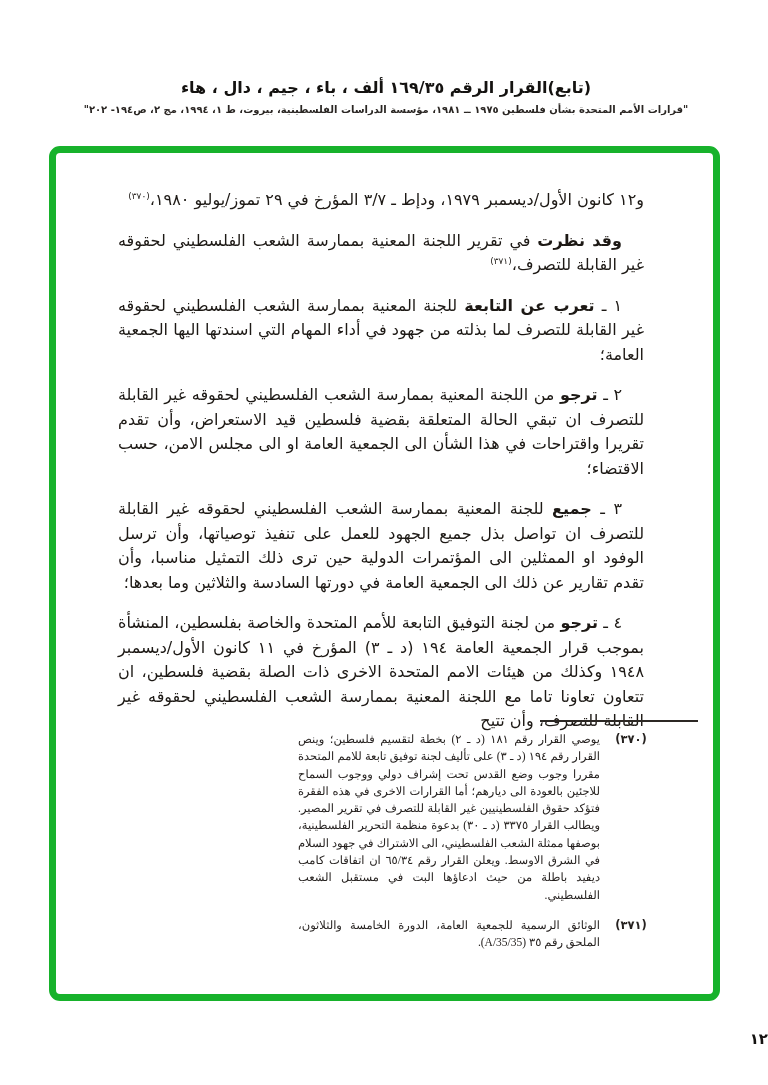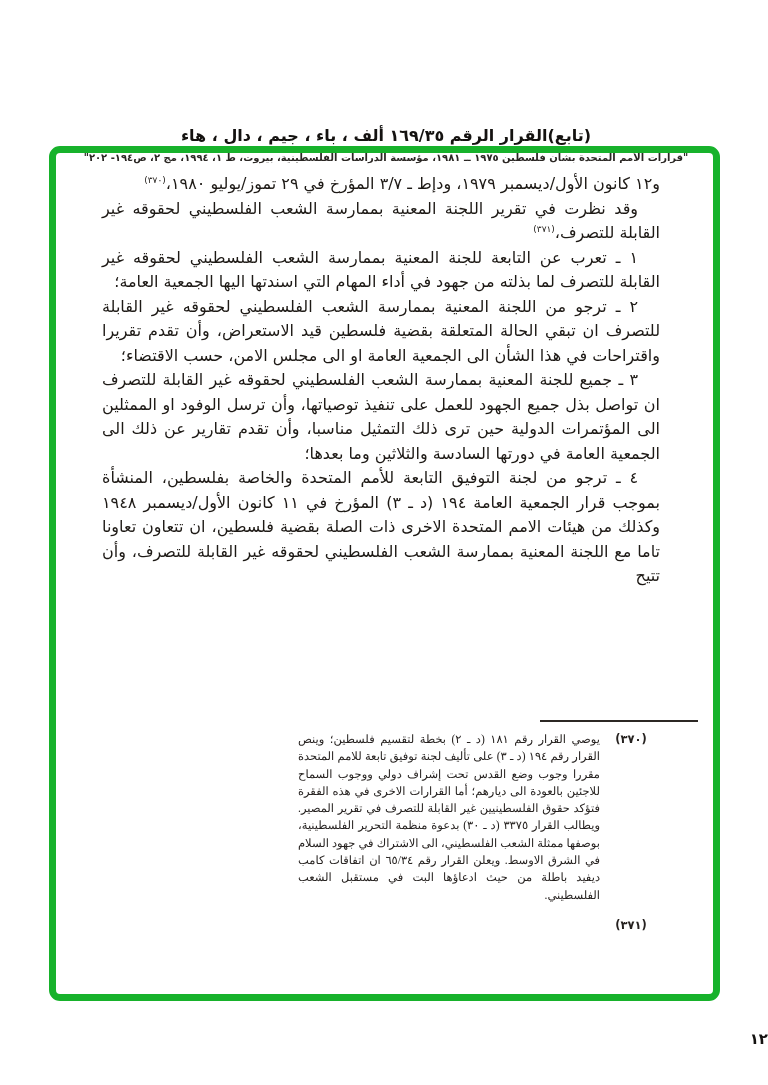--- a/index.html
+++ b/index.html
@@ -12,21 +12,20 @@
     font-family: "DejaVu Sans", sans-serif;
     color: #1b1713;
   }
 
   
   .header {
     position: absolute;
     top: 0; left: 4px; right: 0;
     text-align: center;
     direction: rtl;
-    margin-top: 48px;
   }
   .header-title {
     margin-top: 78px;
     font-size: 16px;
     font-weight: bold;
     letter-spacing: 0.5px;
     color: #141210;
   }
   .header-citation {
     margin-top: 7px;
@@ -53,23 +52,23 @@
     position: absolute;
     left: 102px;
     top: 172px;
     width: 558px;
     direction: rtl;
     text-align: justify;
     font-size: 16px;
     line-height: 24.5px;
     color: #1d1915;
   }
-  .body-text p { margin: 0; padding: 0; }
+  .body-text p { margin: 16px; padding: 0; }
   .body-text p.indented { text-indent: 22px; }
-  .lead { font-weight: normal; }
+  .lead { font-weight: bold; }
   .fn-ref {
     font-size: 9px;
     line-height: 0;
     vertical-align: 6px;
     letter-spacing: 0;
   }
 
   
   .fn-rule {
     position: absolute;
@@ -145,18 +144,19 @@
 
   <div class="fn-rule"></div>
 
   <div class="footnotes">
     <div class="footnote">
       <span class="fn-num">(٣٧٠)</span>
       <div class="fn-text">يوصي القرار رقم ١٨١ (د ـ ٢) بخطة لتقسيم فلسطين؛ وينص القرار رقم ١٩٤ (د ـ ٣) على تأليف لجنة توفيق تابعة للامم المتحدة مقررا وجوب وضع القدس تحت إشراف دولي ووجوب السماح للاجئين بالعودة الى ديارهم؛ أما القرارات الاخرى في هذه الفقرة فتؤكد حقوق الفلسطينيين غير القابلة للتصرف في تقرير المصير. ويطالب القرار ٣٣٧٥ (د ـ ٣٠) بدعوة منظمة التحرير الفلسطينية، بوصفها ممثلة الشعب الفلسطيني، الى الاشتراك في جهود السلام في الشرق الاوسط. ويعلن القرار رقم ٦٥/٣٤ ان اتفاقات كامب ديفيد باطلة من حيث ادعاؤها البت في مستقبل الشعب الفلسطيني.</div>
     </div>
     <div class="footnote">
       <span class="fn-num">(٣٧١)</span>
+      <div class="fn-text">الوثائق الرسمية للجمعية العامة، الدورة الخامسة والثلاثون، الملحق رقم ٣٥ (A/35/35).</div>
     </div>
   </div>
 
   <div class="page-number">١٢</div>
 
 </div>
 
 </body></html>

